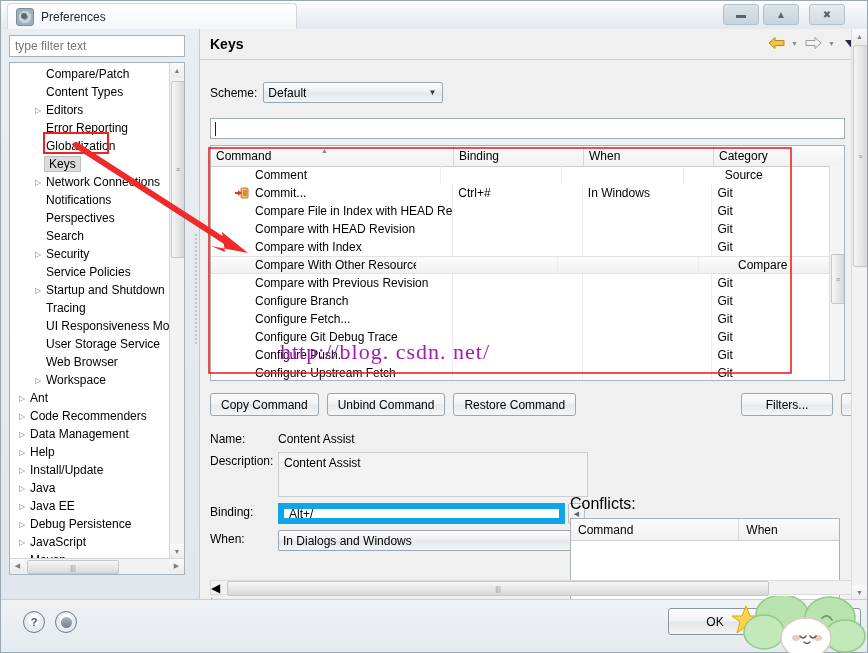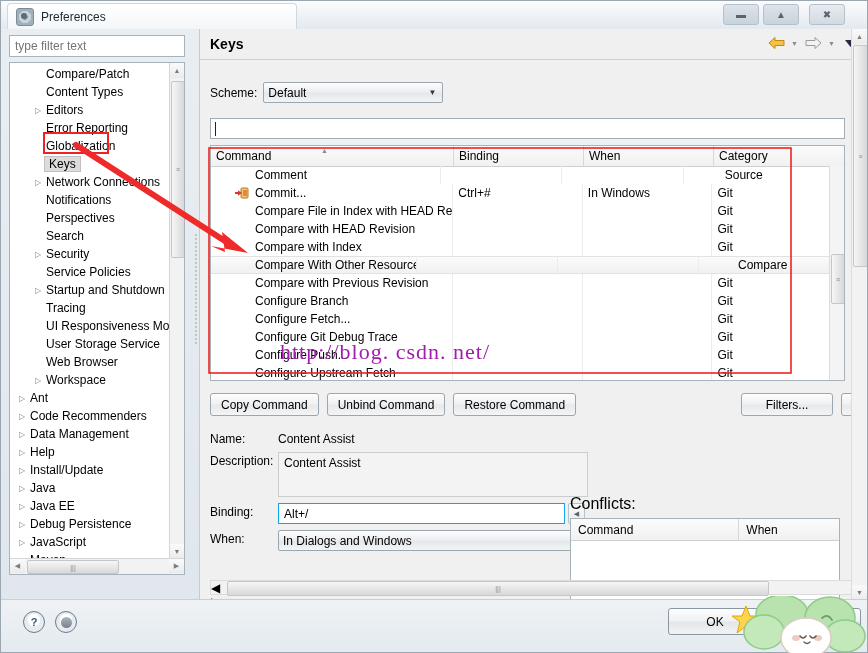--- a/index.html
+++ b/index.html
@@ -232,21 +232,21 @@
   .fld-row{display:flex;align-items:flex-start;margin-bottom:6px;}
   .fld-label{width:68px;flex:0 0 68px;font-size:12px;padding-top:2px;}
   .fld-static{font-size:12px;padding-top:2px;}
   #desc-box{
     width:310px;height:45px;box-sizing:border-box;
     border:1px solid #c8cdd2;background:#f3f3f3;
     font-size:12px;padding:3px 5px;color:#000;
   }
   #binding-input{
     width:287px;height:21px;box-sizing:border-box;
-    border:1px solid #0ea5e9;background:#fff;font-size:12px;
+    border:6px solid #0ea5e9;background:#fff;font-size:12px;
     padding:2px 5px;display:flex;align-items:center;
   }
   #binding-spin{
     width:17px;height:21px;margin-left:3px;box-sizing:border-box;
     border:1px solid #b9c2c9;border-radius:2px;
     background:linear-gradient(180deg,#fafafa,#e9ebed);
     display:flex;align-items:center;justify-content:center;color:#5a646d;font-size:7px;
   }
   #when-combo{
     width:307px;height:21px;box-sizing:border-box;

